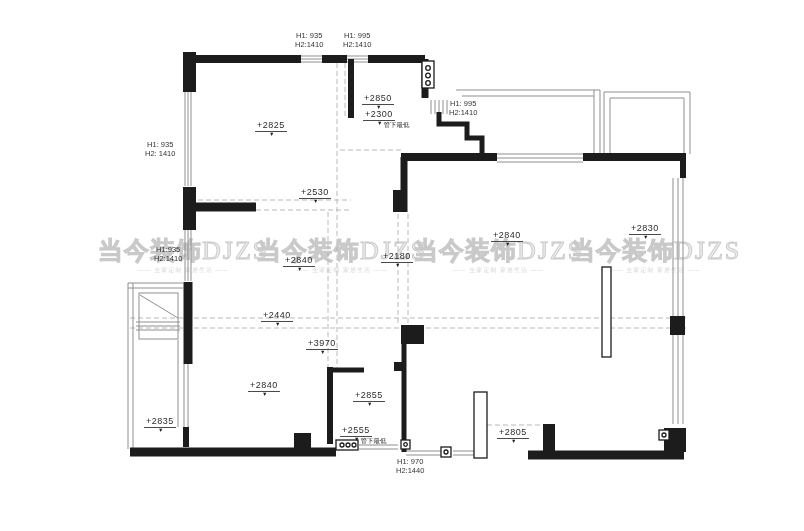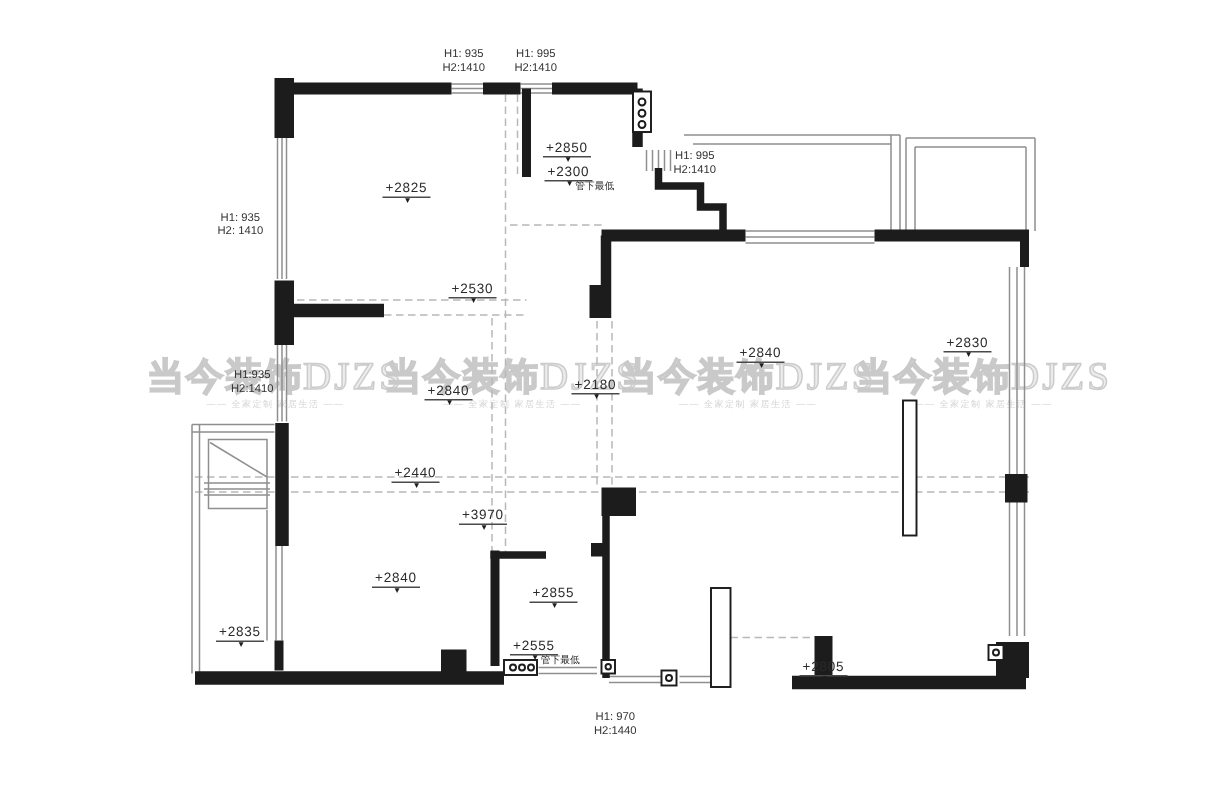--- a/index.html
+++ b/index.html
@@ -179,21 +179,21 @@
       <div class="elev" style="left: 306px; top: 339px;"><span class="num">+3970</span><div class="row2">
           <span class="tri">▼</span>
         </div></div>
       <div class="elev" style="left: 353px; top: 391px;"><span class="num">+2855</span><div class="row2">
           <span class="tri">▼</span>
         </div></div>
       <div class="elev" style="left: 340px; top: 408px; margin-top: 18px;"><span class="num">+2555</span><div class="row2">
           <span class="tri">▼</span>
           <span class="note">管下最低</span>
         </div></div>
-      <div class="elev" style="left: 497px; top: 440px; margin-left: 36px;"><span class="num">+2805</span><div class="row2">
+      <div class="elev" style="left: 497px; top: 428px;"><span class="num">+2805</span><div class="row2">
           <span class="tri">▼</span>
         </div></div>
       <div class="wlabel" style="left: 295px; top: 31px;">
         <div>H1: 935</div>
         <div>H2:1410</div>
       </div>
       <div class="wlabel" style="left: 343px; top: 31px;">
         <div>H1: 995</div>
         <div>H2:1410</div>
       </div>
@@ -202,19 +202,19 @@
         <div>H2:1410</div>
       </div>
       <div class="wlabel" style="left: 145px; top: 140px;">
         <div>H1: 935</div>
         <div>H2: 1410</div>
       </div>
       <div class="wlabel" style="left: 154px; top: 245px;">
         <div>H1:935</div>
         <div>H2:1410</div>
       </div>
-      <div class="wlabel" style="left: 396px; top: 457px; margin-top: 16px;">
+      <div class="wlabel" style="left: 396px; top: 457px;">
         <div>H1: 970</div>
         <div>H2:1440</div>
       </div>
     </div>
 
 </div>
 
 </body></html>

